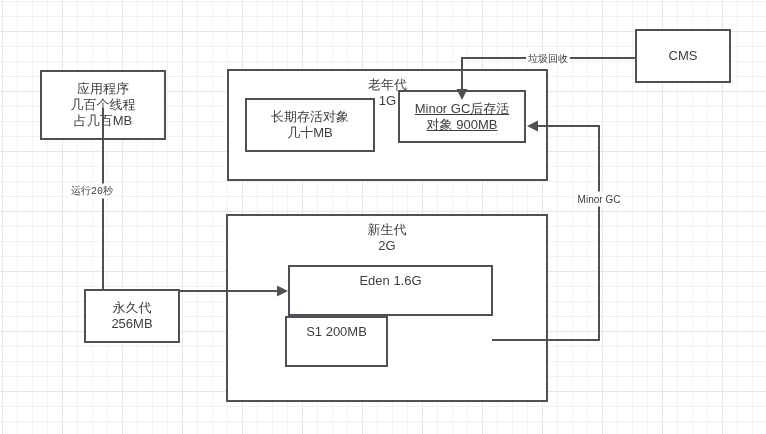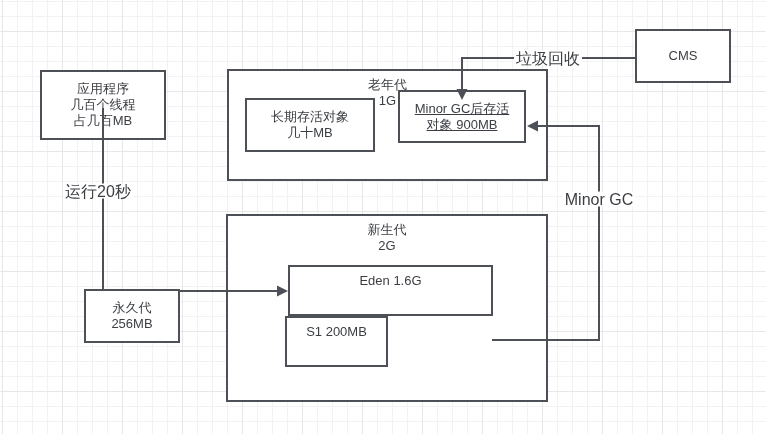--- a/index.html
+++ b/index.html
@@ -45,38 +45,38 @@
     position:absolute;left:0;top:0;width:766px;height:434px;
     z-index:3;pointer-events:none;
   }
   #edges path{fill:none;stroke:var(--stroke);stroke-width:2;}
   #edges polygon{fill:var(--stroke);stroke:none;}
   .elabel{
     position:absolute;
     transform:translate(-50%,-50%);
     background:#ffffff;
     color:var(--text);
-    font-size:16px;
+    font-size:10px;
     line-height:15px;
     padding:0 2px;
     white-space:nowrap;
     z-index:4;
   }
   
   #n-app      {left:40px;  top:38px;  width:126px; height:70px;margin-top:32px;}
   #n-permgen  {left:84px;  top:289px; width:96px;  height:54px;}
   #n-oldgen   {left:227px; top:29px;  width:321px; height:112px;margin-top:40px;}
   #n-longlived{left:245px; top:98px;  width:130px; height:54px;}
   #n-survivors{left:398px; top:90px; width:128px; height:53px;text-decoration:underline;}
   #n-cms      {left:635px; top:29px;  width:96px;  height:54px;}
   #n-newgen   {left:226px; top:214px; width:322px; height:188px;}
   #n-eden     {left:288px; top:265px; width:205px; height:51px;}
   #n-s1       {left:285px; top:316px; width:103px; height:51px;}
   #n-s2       {left:388px; top:316px; width:104px; height:51px;}
-  #l-run     {left:98px; top:191px;}
+  #l-run     {left:92px; top:191px;font-family:Liberation Mono, monospace;}
   #l-gc      {left:548px; top:58px;}
   #l-minorgc {left:599px; top:199px;}
 </style>
 </head>
 <body>
 
 <div id="canvas">
 
   <div class="node v-top" id="n-oldgen">
     <span>老年代</span>

